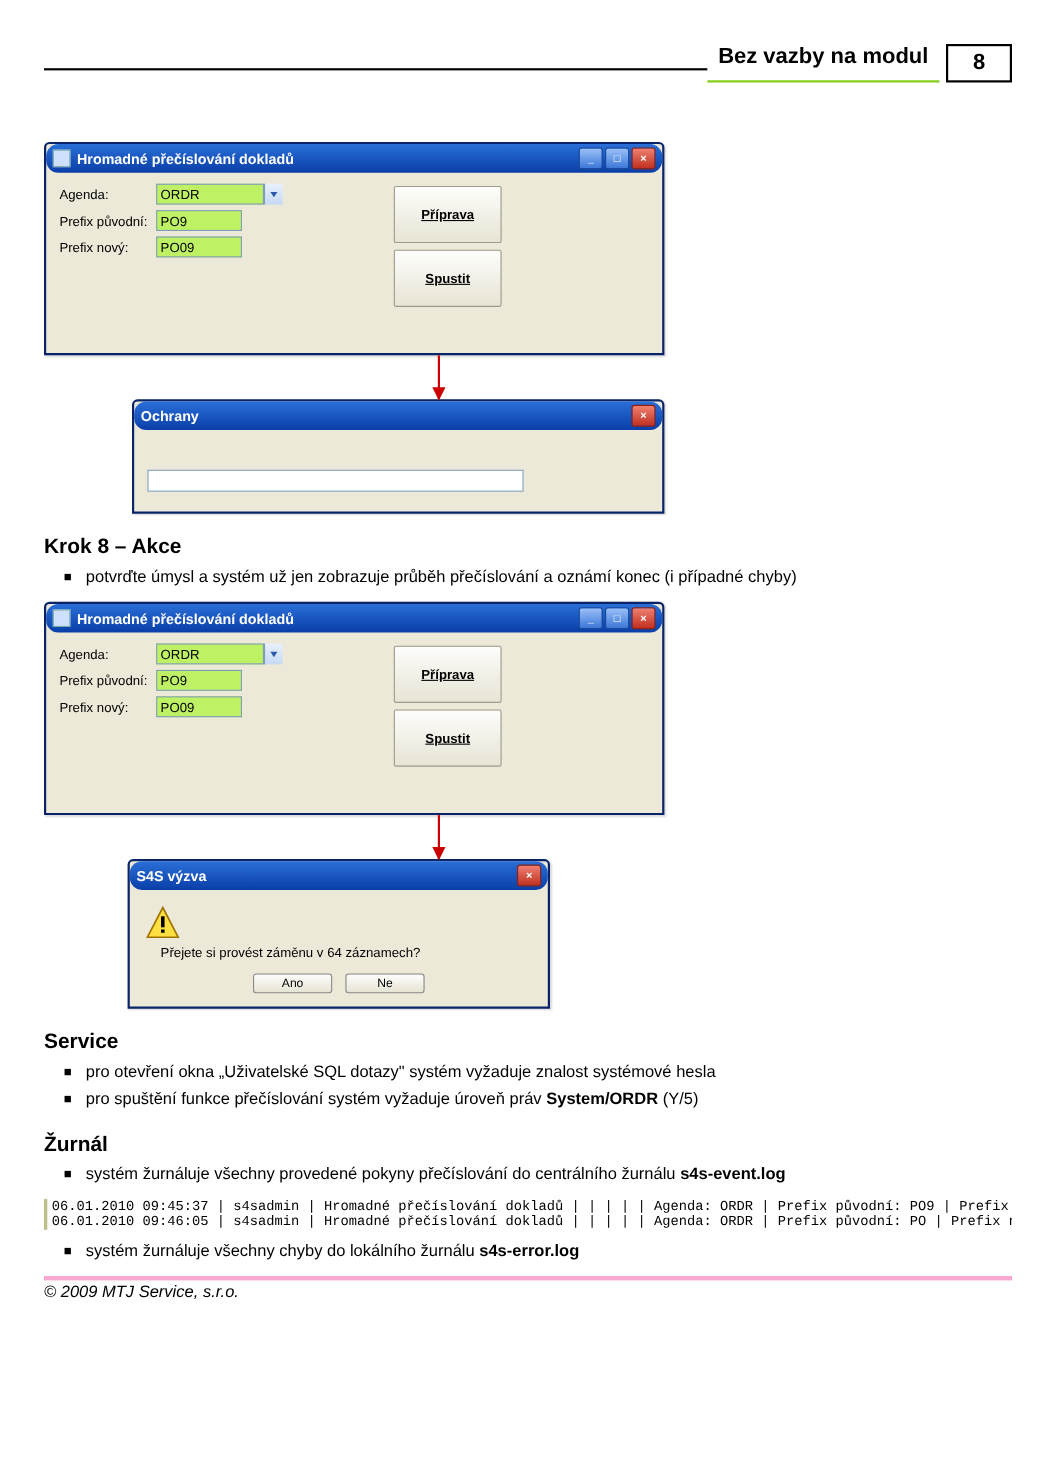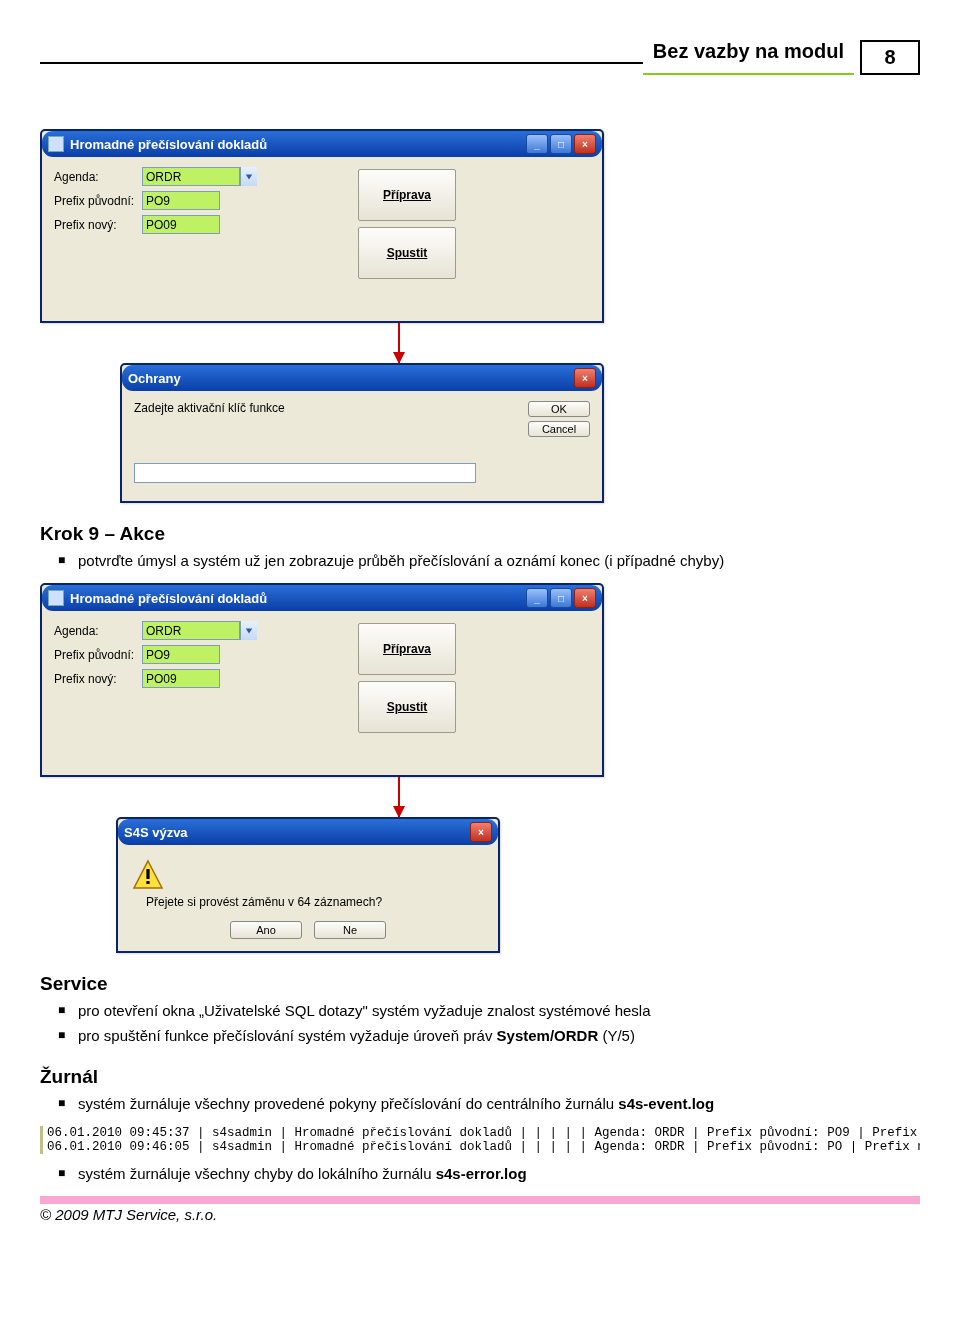--- a/index.html
+++ b/index.html
@@ -82,21 +82,21 @@
   .aktivace-input { width: 340px; background:#fff; border:1px solid #7f9db9; height:18px; }
   h2.step { font-size: 19px; font-weight:bold; margin: 20px 0 6px 0; }
   ul.blk { list-style: none; padding-left: 18px; margin: 6px 0 12px 0; }
   ul.blk li { position:relative; padding-left: 20px; margin: 4px 0; line-height:1.35; }
   ul.blk li::before { content:"■"; position:absolute; left:0; top:1px; font-size:12px; }
   .confirm-body { display:flex; padding:14px 14px 6px 14px; font-size:12px;flex-direction:column; }
   .warn-icon { width:32px;height:32px; }
   .confirm-btns { display:flex; gap:12px; justify-content:center; padding:6px 0 12px 0;}
   .confirm-btns .dlg-btn { width:70px; padding:2px 0; }
   .logblock { font-family: "Courier New", monospace; font-size:12.5px; white-space:nowrap; overflow:hidden; border-left:3px solid #bfbf8a; padding-left:4px; margin:4px 0 10px 0;}
-  .footer { border-top:8px solid #f9a8d4; padding-top:2px; font-size:15px; font-style:italic;}
+  .footer { border-top:4px solid #f9a8d4; padding-top:2px; font-size:15px; font-style:italic;}
 </style>
 </head>
 <body>
 
 <div class="header-row">
   <div class="header-rule"></div>
   <div class="header-title">Bez vazby na modul</div>
   <div class="header-page">8</div>
 </div>
 
@@ -147,34 +147,27 @@
   <div class="arrow-red" style="height:40px; margin-left:358px;"></div>
 </div>
 
 <div class="win" style="width:480px; margin-left:80px;">
   <div class="titlebar">
     <span>Ochrany</span>
     <div class="tb-spacer"></div>
     <div class="tb-btn tb-close">×</div>
   </div>
   <div class="win-body">
-    <div style="display:flex; align-items:flex-start; gap:14px;">
-      <div style="flex:1">Zadejte aktivační klíč funkce</div>
-      <div style="display:flex; flex-direction:column; gap:4px;">
-        <div class="dlg-btn">OK</div>
-        <div class="dlg-btn">Cancel</div>
-      </div>
-    </div>
     <div style="height:26px"></div>
     <div class="aktivace-input"></div>
     <div style="height:4px"></div>
   </div>
 </div>
 
-<h2 class="step">Krok 9 – Akce</h2>
+<h2 class="step">Krok 8 – Akce</h2>
 <ul class="blk">
   <li>potvrďte úmysl a systém už jen zobrazuje průběh přečíslování a oznámí konec (i případné chyby)</li>
 </ul>
 
 <div class="win" style="width:560px">
   <div class="titlebar">
     <div class="tb-icon"></div>
     <span>Hromadné přečíslování dokladů</span>
     <div class="tb-spacer"></div>
     <div class="tb-btn">_</div>

